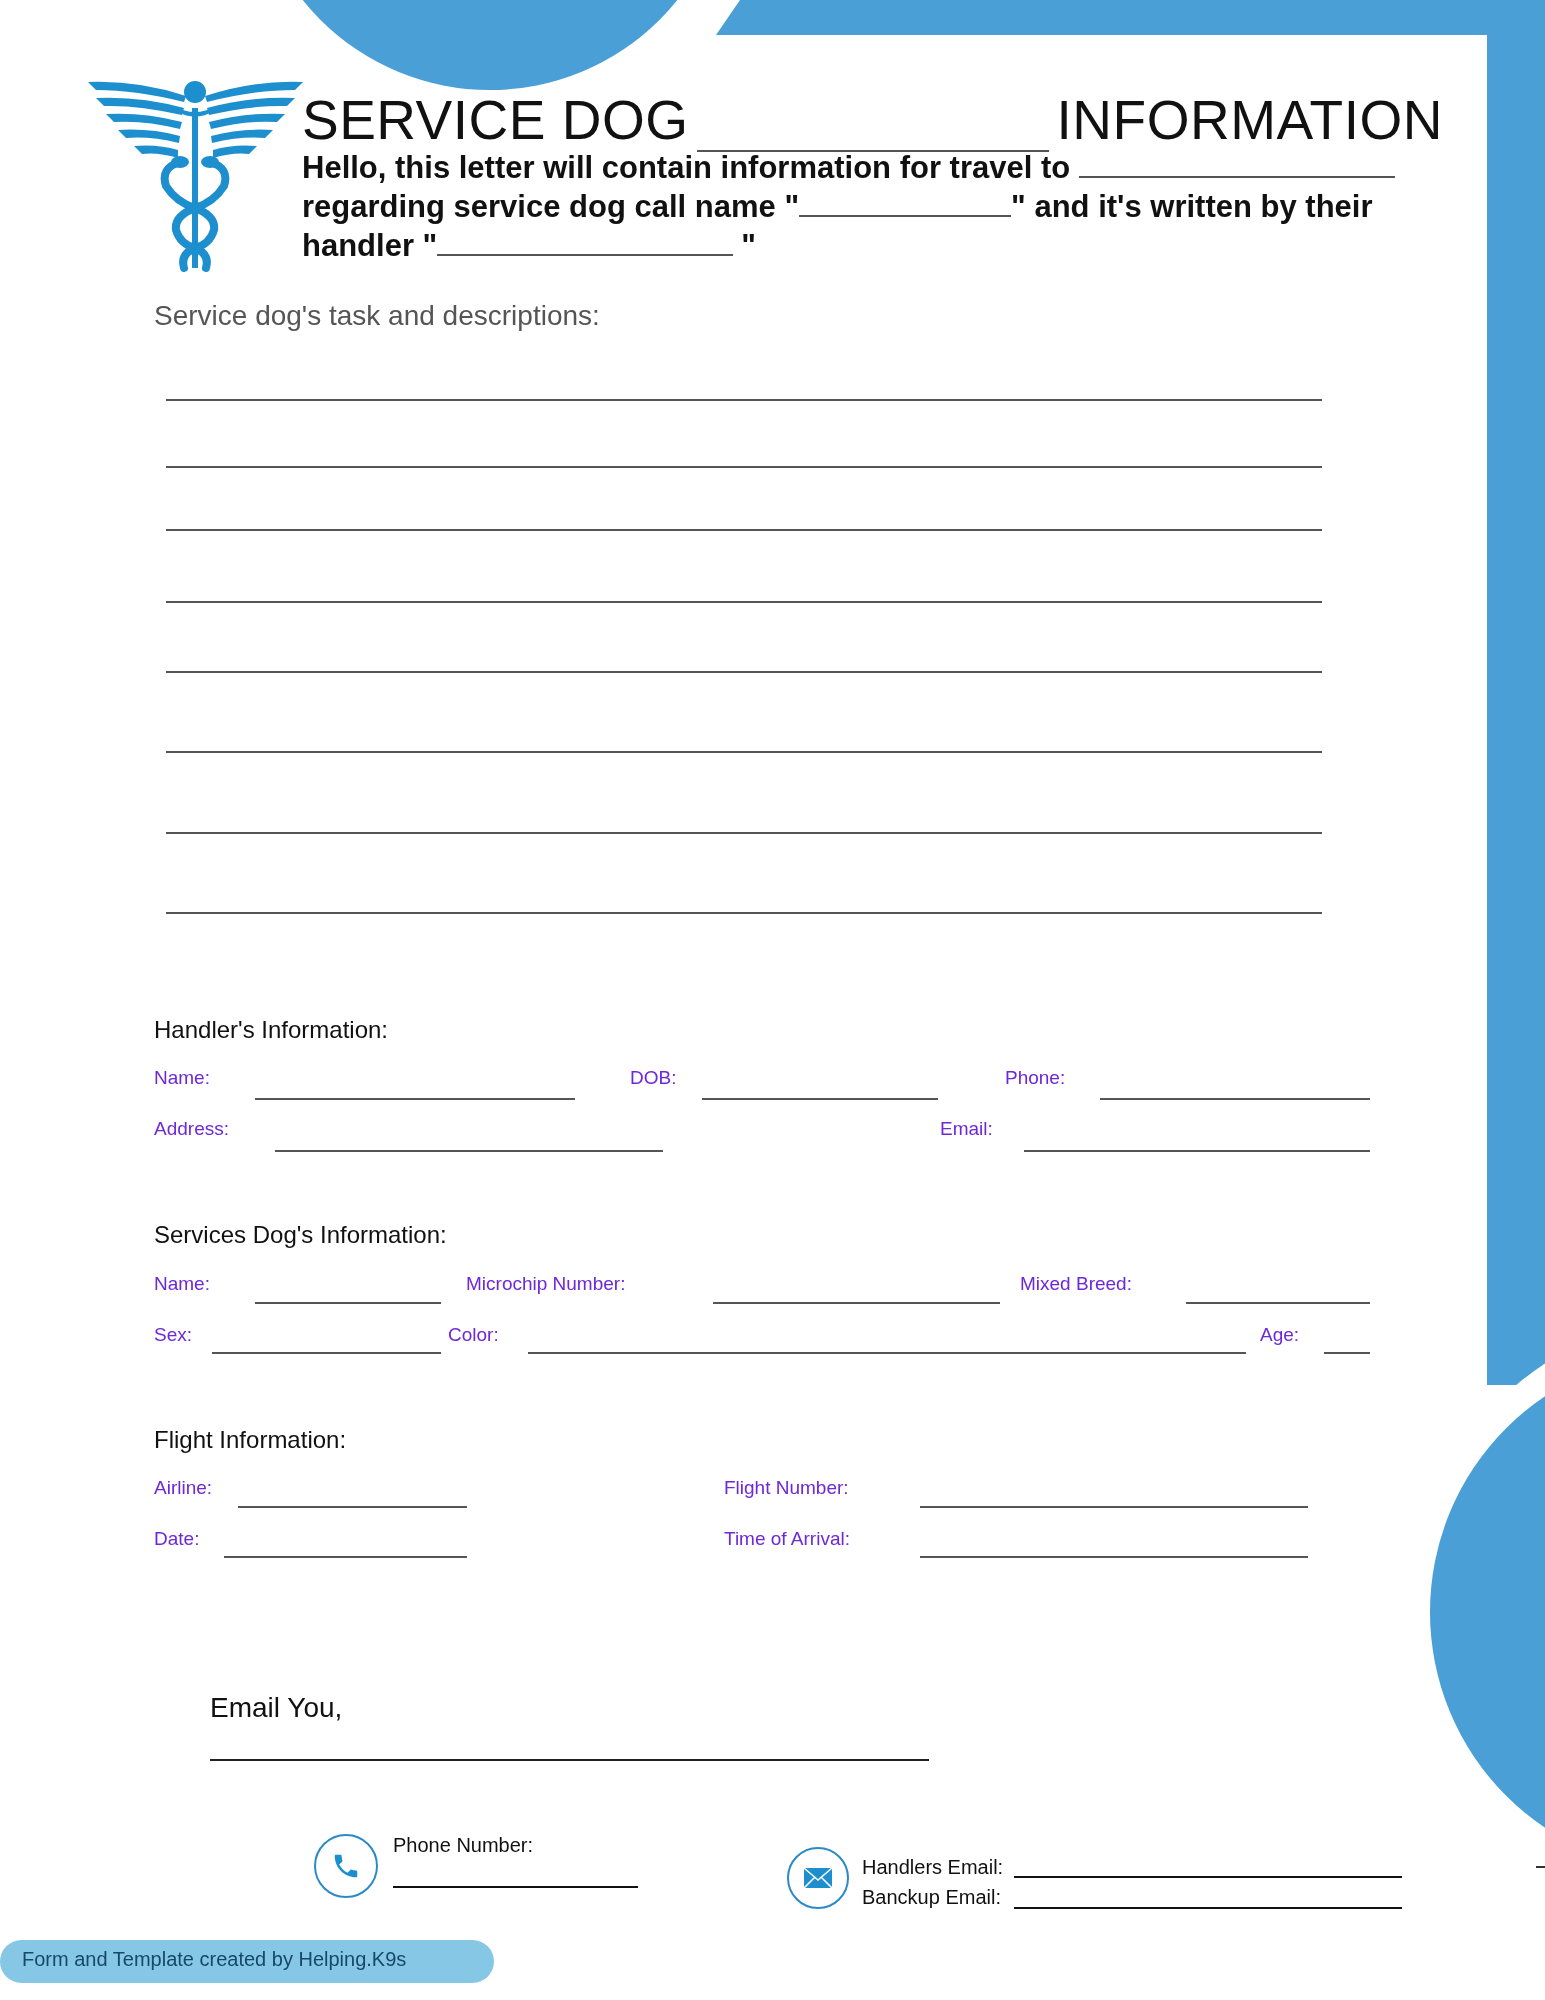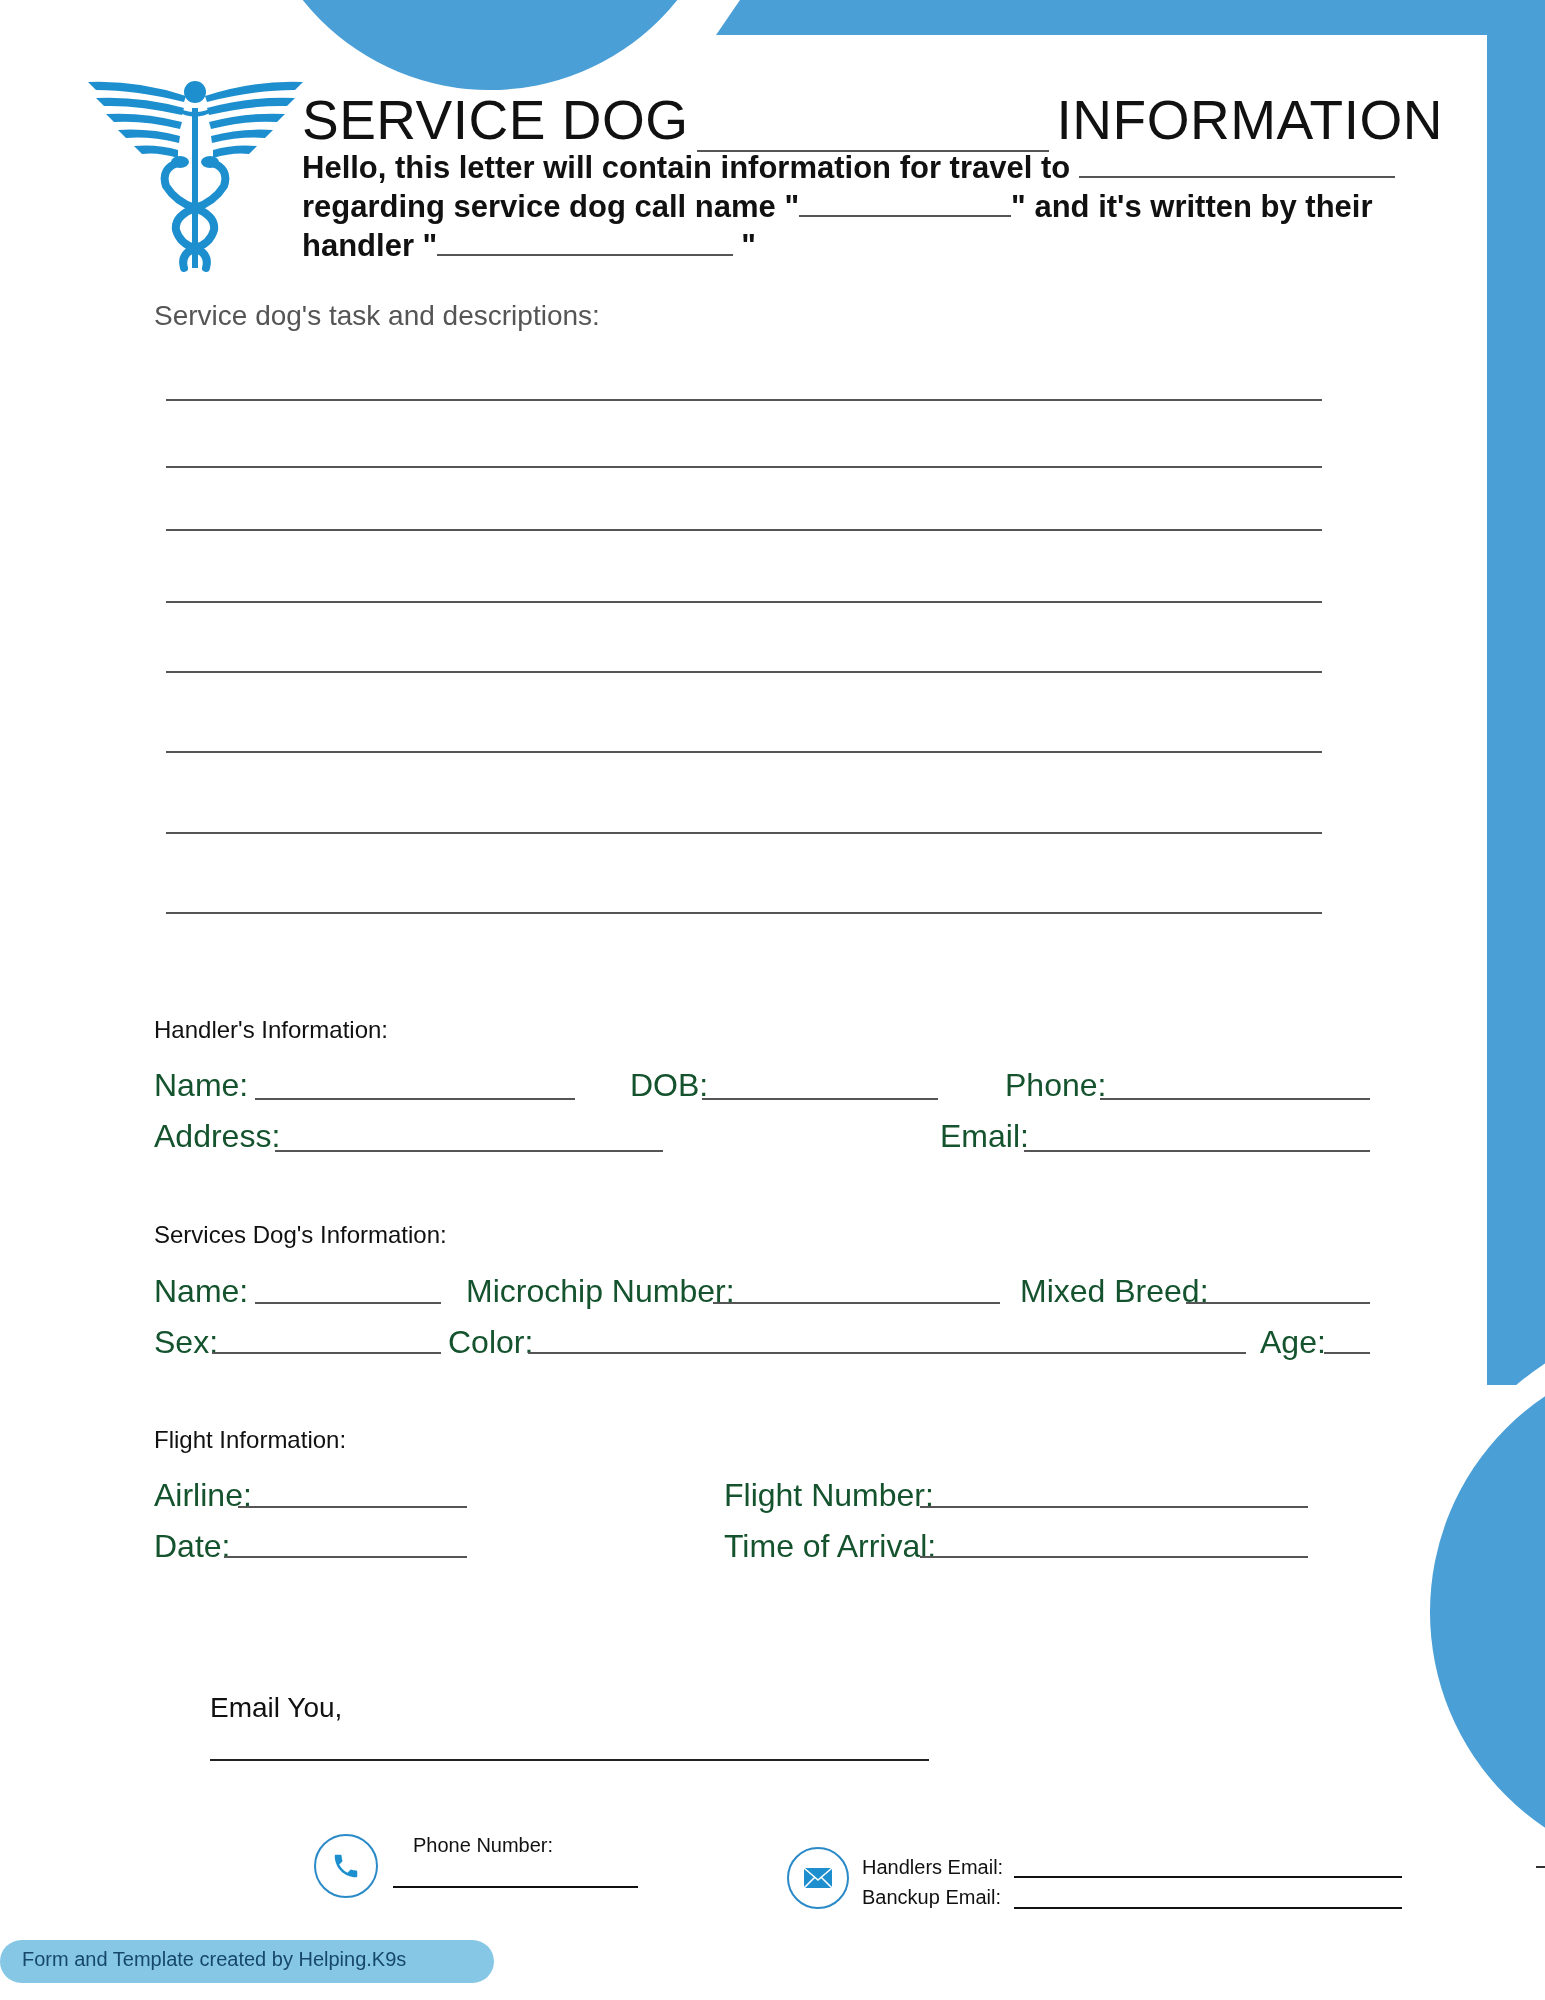--- a/index.html
+++ b/index.html
@@ -17,21 +17,21 @@
 
   
   .logo { position:absolute; left:88px; top:78px; width:215px; height:196px; }
   .title { position:absolute; left:302px; top:88px; font-size:55px; font-weight:400; letter-spacing:0.5px; white-space:nowrap; color:#111; }
   .title .blank { display:inline-block; width:352px; border-bottom:2px solid #555; margin:0 8px; height:46px; vertical-align:bottom; }
   .intro { position:absolute; left:302px; font-size:31px; font-weight:700; white-space:nowrap; color:#111; }
   .intro .blank { display:inline-block; border-bottom:2px solid #555; height:26px; vertical-align:baseline; }
 
   .label-gray { color:#555; font-size:28px; font-weight:400; }
   .section-head { position:absolute; left:154px; font-size:24px; color:#111; }
-  .field-label { position:absolute; font-size:32px; color:#14532d; white-space:nowrap; }
+  .field-label { position:absolute; font-size:19px; color:#6d28d9; white-space:nowrap; }
   .uline { position:absolute; height:0; border-top:2px solid #555; }
   .rule { position:absolute; left:166px; width:1156px; height:0; border-top:2px solid #555; }
 
   .thanks { position:absolute; left:210px; top:1692px; font-size:28px; color:#111; }
   .icon-circle { position:absolute; border:2px solid #2a8ac8; border-radius:50%; box-sizing:border-box; display:flex; align-items:center; justify-content:center; }
   .small-label { position:absolute; font-size:20px; color:#111; white-space:nowrap; }
 
   .footer-pill { position:absolute; left:0; top:1940px; width:494px; height:43px; background:#86c7e6; border-radius:22px; }
   .footer-text { position:absolute; left:22px; top:1948px; font-size:20px; color:#16486a; white-space:nowrap; }
 </style>
@@ -135,21 +135,21 @@
 <div class="uline" style="left:920px; top:1556px; width:388px;"></div>
 
 <div class="thanks">Email You,</div>
 <div class="uline" style="left:210px; top:1759px; width:719px; border-top-color:#222;"></div>
 
 <div class="icon-circle" style="left:314px; top:1834px; width:64px; height:64px;">
   <svg width="30" height="30" viewBox="0 0 24 24">
       <path fill="#1d8fcf" d="M6.6 10.8c1.4 2.8 3.8 5.1 6.6 6.6l2.2-2.2c.3-.3.7-.4 1-.2 1.1.4 2.3.6 3.6.6.6 0 1 .4 1 1V20c0 .6-.4 1-1 1C10.6 21 3 13.4 3 4c0-.6.4-1 1-1h3.5c.6 0 1 .4 1 1 0 1.2.2 2.4.6 3.6.1.3 0 .7-.2 1z"></path>
     </svg>
 </div>
-<div class="small-label" style="left:393px; top:1834px;margin-left:20px;">Phone Number:</div>
+<div class="small-label" style="left:393px; top:1834px;">Phone Number:</div>
 <div class="uline" style="left:393px; top:1886px; width:245px; border-top-color:#111;"></div>
 
 <div class="icon-circle" style="left:787px; top:1847px; width:62px; height:62px;">
   <svg width="30" height="24" viewBox="0 0 30 24">
       <rect x="1" y="2" width="28" height="20" fill="#1d8fcf"></rect>
       <path d="M1 2 L15 14 L29 2 M1 22 L12 11 M29 22 L18 11" stroke="#ffffff" stroke-width="1.6" fill="none"></path>
     </svg>
 </div>
 <div class="small-label" style="left:862px; top:1856px;">Handlers Email:</div>
 <div class="uline" style="left:1014px; top:1876px; width:388px; border-top-color:#111;"></div>

